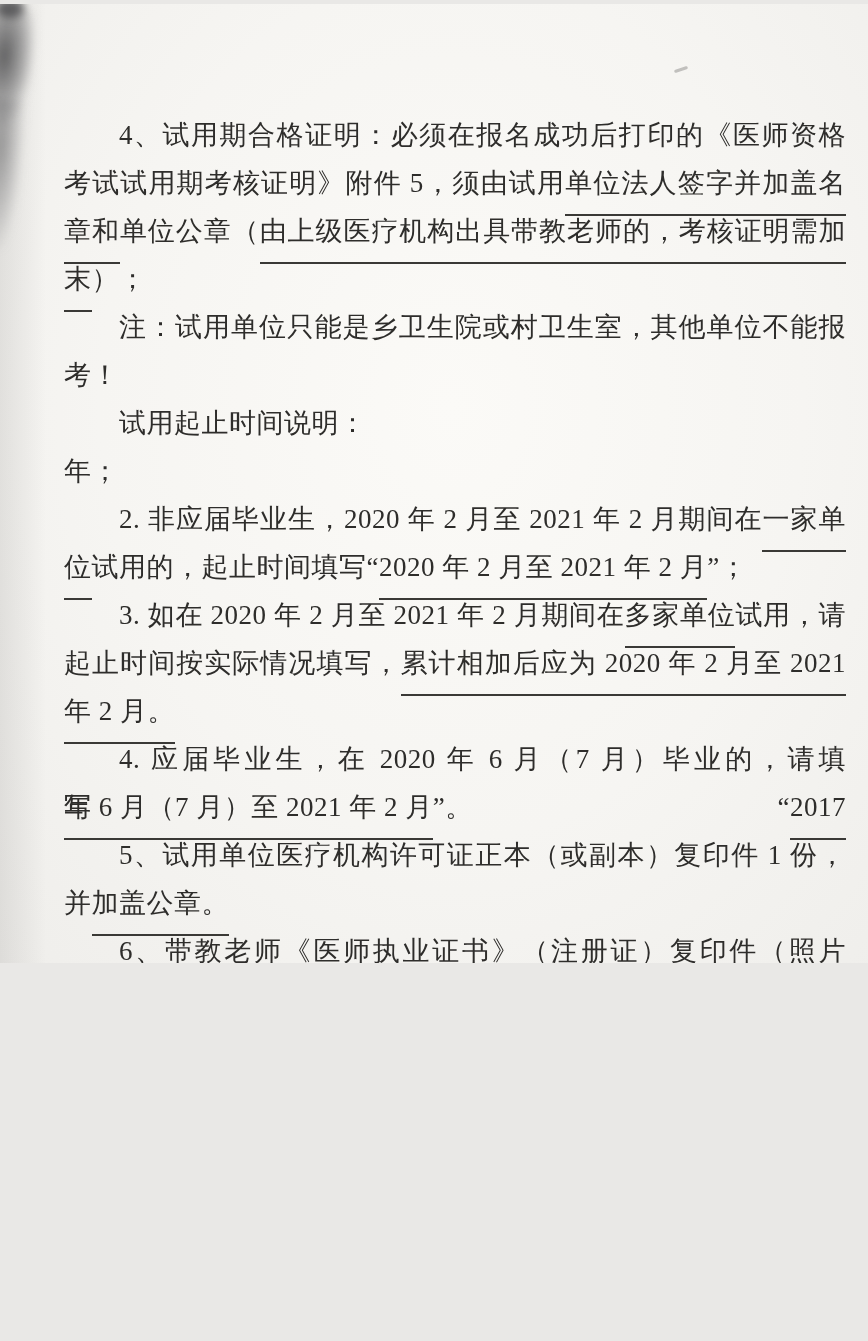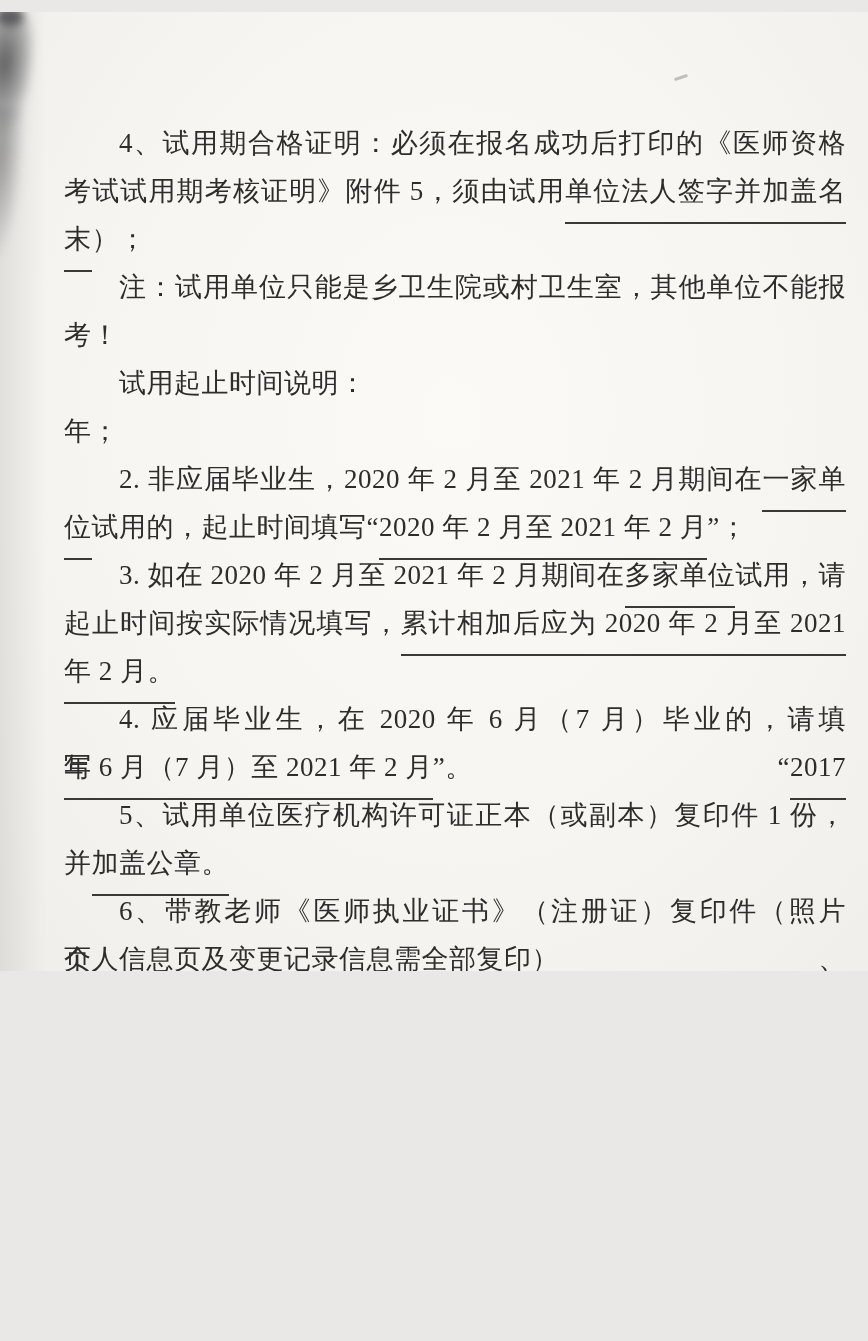--- a/index.html
+++ b/index.html
@@ -4,21 +4,21 @@
 <style>
   html, body {
     margin: 0;
     padding: 0;
     background: #e9e8e6;
   }
   .page {
     position: relative;
     width: 868px;
     height: 959px;
-    margin: 12px auto;
+    margin: 4px auto;
     overflow: hidden;
     background:
       radial-gradient(ellipse at 52% 42%, #fbfaf7 0%, #f6f5f2 55%, #efeeeb 100%);
     font-family: "Liberation Serif", "DejaVu Serif", serif;
     color: #2e2d2b;
   }
   
   .edge-shade {
     position: absolute;
     left: 0; top: 0; bottom: 0;
@@ -105,20 +105,21 @@
 <div class="page">
   <div class="edge-shade"></div>
   <div class="smudge-main"></div>
   <div class="smudge-tail"></div>
   <div class="corner-blot"></div>
   <div class="speck"></div>
 
   <div class="text-block">
       <div class="line indent justify"><span>4、试用期合格证明：必须在报名成功后打印的《医师资格</span></div>
       <div class="line justify"><span>考试试用期考核证明》附件 5，须由试用</span><span class="u">单位法人签字并加盖名</span></div>
+      <div class="line justify"><span class="u">章和</span><span>单位公章（</span><span class="u">由上级医疗机构出具带教老师的，考核证明需加</span></div>
       <div class="line"><span class="u">末</span><span>）；</span></div>
       <div class="line indent justify"><span>注：试用单位只能是乡卫生院或村卫生室，其他单位不能报</span></div>
       <div class="line"><span>考！</span></div>
       <div class="line indent"><span>试用起止时间说明：</span></div>
       <div class="line"><span>年；</span></div>
       <div class="line indent justify"><span>2. 非应届毕业生，2020 年 2 月至 2021 年 2 月期间在</span><span class="u">一家单</span></div>
       <div class="line"><span class="u">位</span><span>试用的，起止时间填写“</span><span class="u">2020 年 2 月至 2021 年 2 月</span><span>”；</span></div>
       <div class="line indent justify"><span>3. 如在 2020 年 2 月至 2021 年 2 月期间在</span><span class="u">多家单位</span><span>试用，请</span></div>
       <div class="line justify"><span>起止时间按实际情况填写，</span><span class="u">累计相加后应为 2020 年 2 月至 2021</span></div>
       <div class="line"><span class="u">年 2 月。</span></div>

